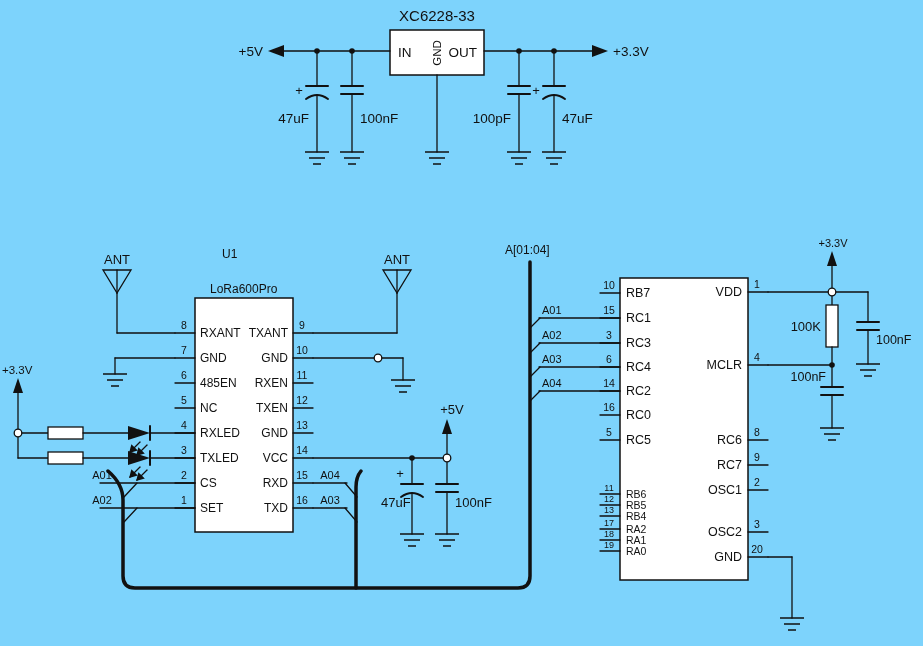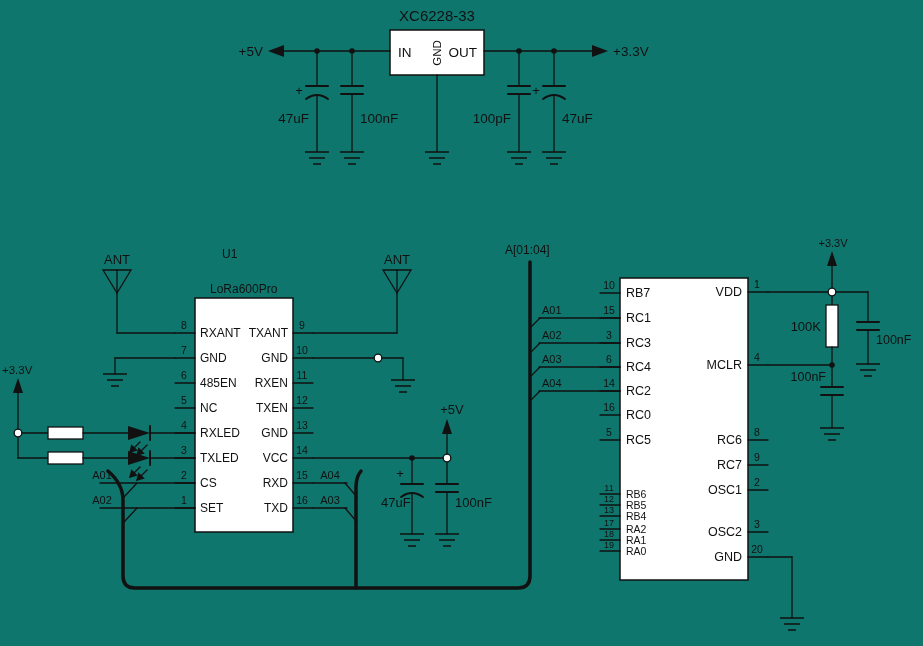--- a/index.html
+++ b/index.html
@@ -1,16 +1,16 @@
 <!DOCTYPE html>
 <html><head>
 <meta charset="utf-8">
 <style>
   html,body{margin:0;padding:0;background:#fff;}
-  .canvas{width:923px;height:646px;position:relative;background:#0f766e;}
+  .canvas{width:923px;height:646px;position:relative;background:#7dd3fc;}
   svg text{font-family:"Liberation Sans","DejaVu Sans",sans-serif;fill:#111;}
   .w{stroke:#111;stroke-width:1.3;fill:none;stroke-linecap:round;}
   .plate{stroke:#111;stroke-width:2;fill:none;stroke-linecap:round;}
   .bus{stroke:#111;stroke-width:3.5;fill:none;stroke-linejoin:round;stroke-linecap:round;}
   .body{fill:#fff;stroke:#111;stroke-width:1.5;}
   .res{fill:#fff;stroke:#111;stroke-width:1.3;}
   .dot{fill:#111;}
   .oc{fill:#fff;stroke:#111;stroke-width:1.3;}
   .fb{fill:#111;stroke:none;}
 </style>

